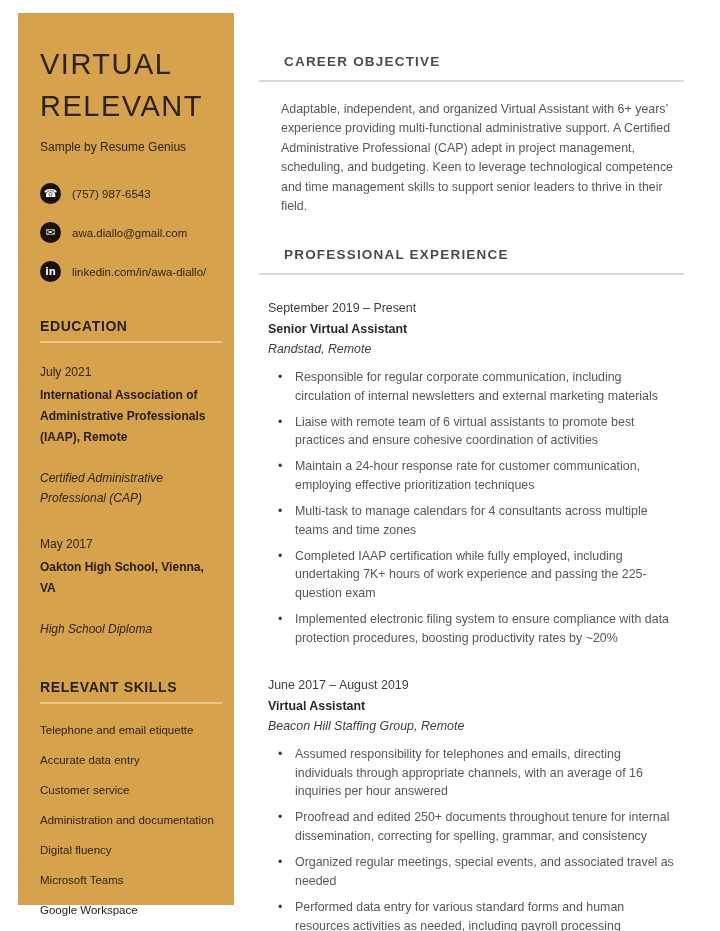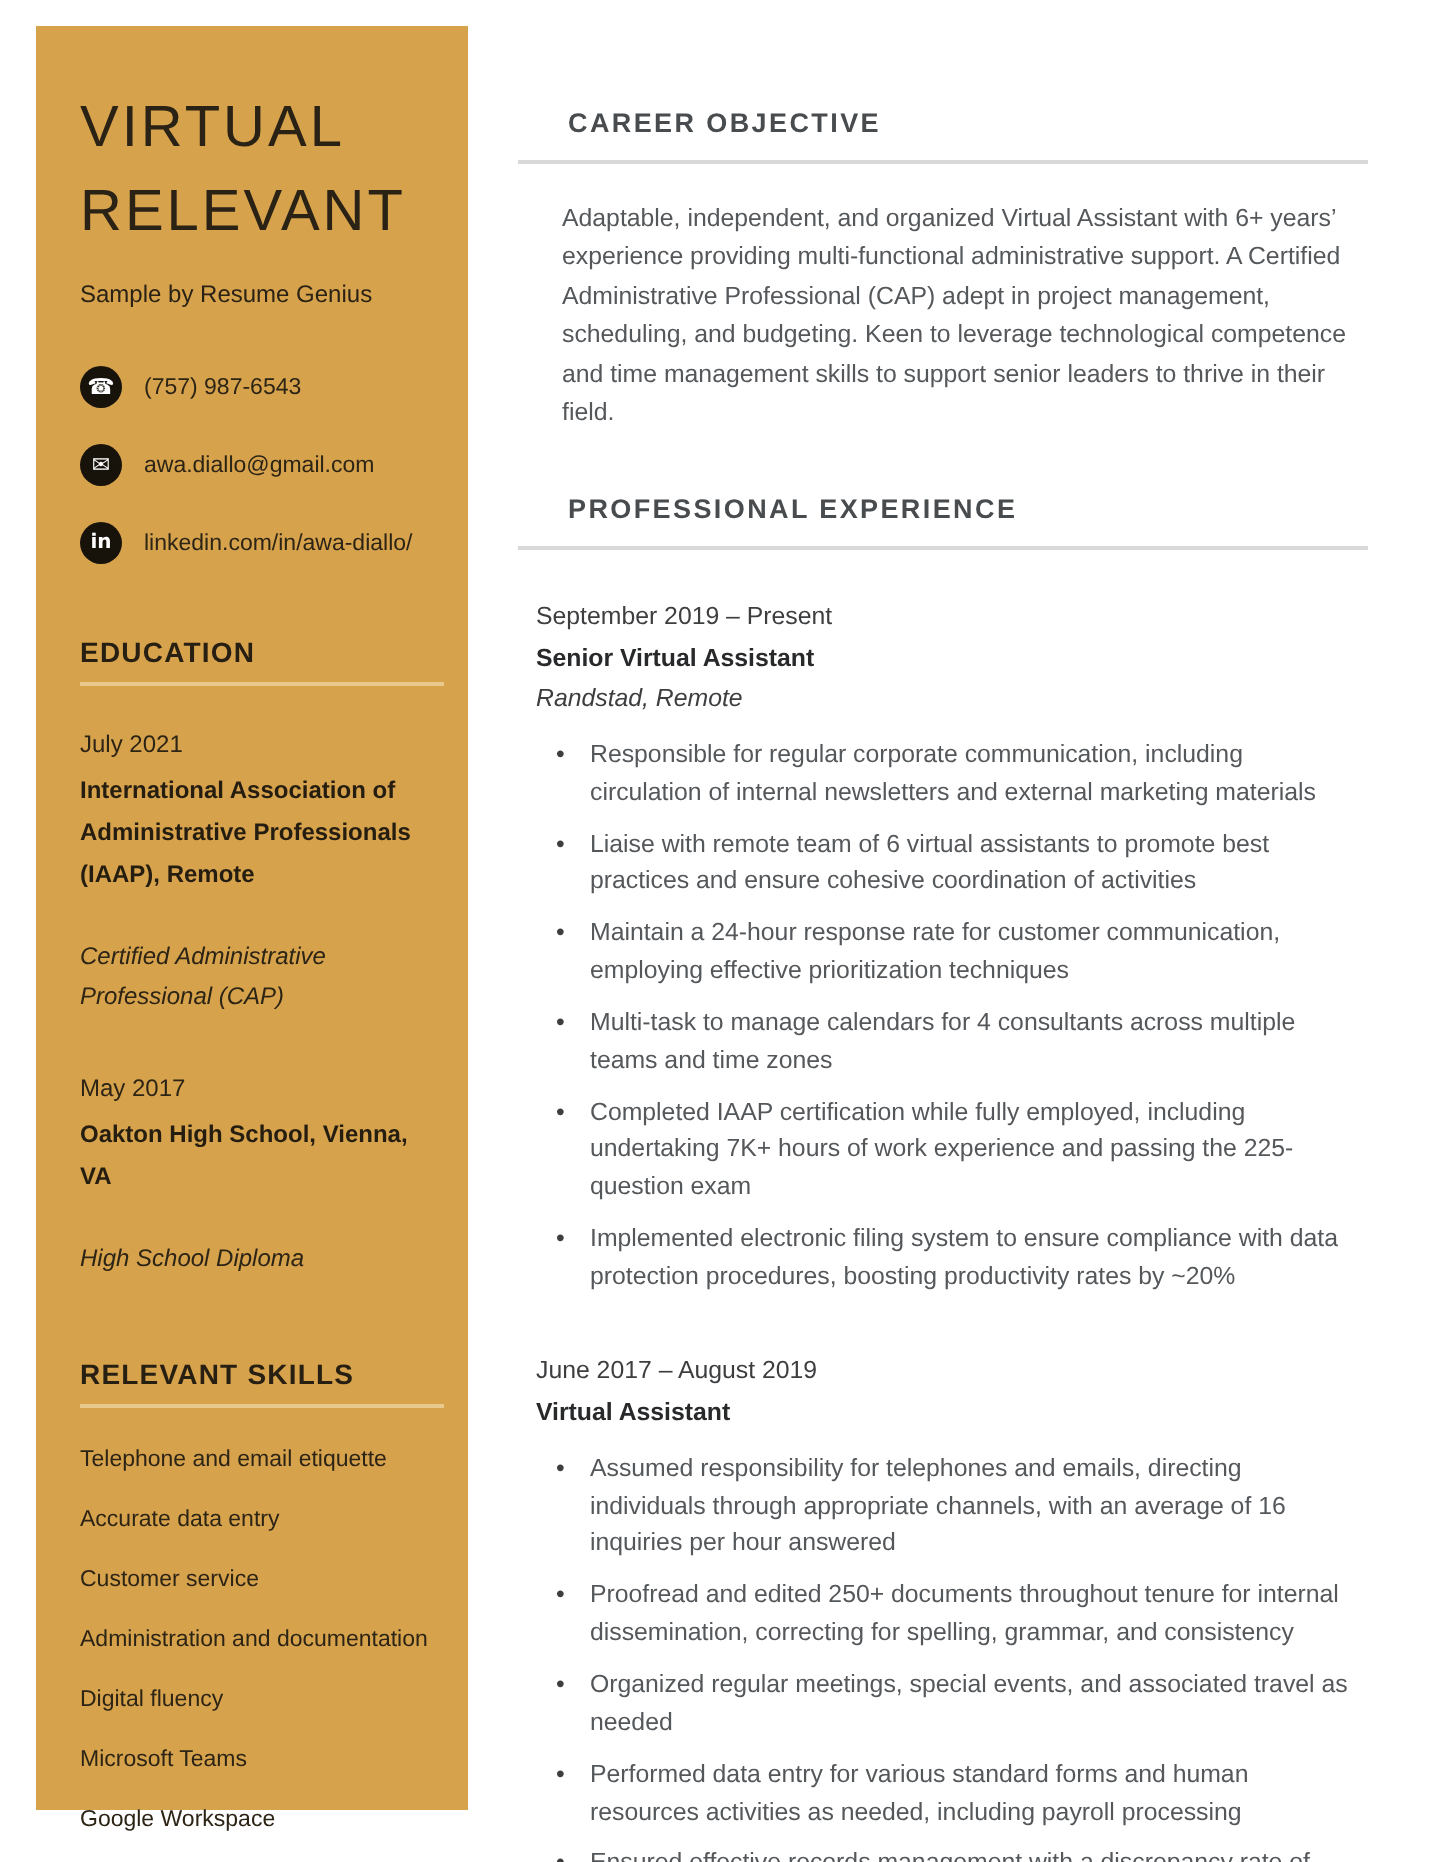--- a/index.html
+++ b/index.html
@@ -155,20 +155,21 @@
         <li>Maintain a 24-hour response rate for customer communication, employing effective prioritization techniques</li>
         <li>Multi-task to manage calendars for 4 consultants across multiple teams and time zones</li>
         <li>Completed IAAP certification while fully employed, including undertaking 7K+ hours of work experience and passing the 225-question exam</li>
         <li>Implemented electronic filing system to ensure compliance with data protection procedures, boosting productivity rates by ~20%</li>
       </ul>
     </section>
 
     <section class="job">
       <div class="job-dates">June 2017 – August 2019</div>
       <div class="job-title">Virtual Assistant</div>
+      <div class="job-company">Beacon Hill Staffing Group, Remote</div>
       <ul class="bullets">
         <li>Assumed responsibility for telephones and emails, directing individuals through appropriate channels, with an average of 16 inquiries per hour answered</li>
         <li>Proofread and edited 250+ documents throughout tenure for internal dissemination, correcting for spelling, grammar, and consistency</li>
         <li>Organized regular meetings, special events, and associated travel as needed</li>
         <li>Performed data entry for various standard forms and human resources activities as needed, including payroll processing</li>
         <li>Ensured effective records management with a discrepancy rate of less than 3%</li>
 
       </ul>
     </section>
   </main>

